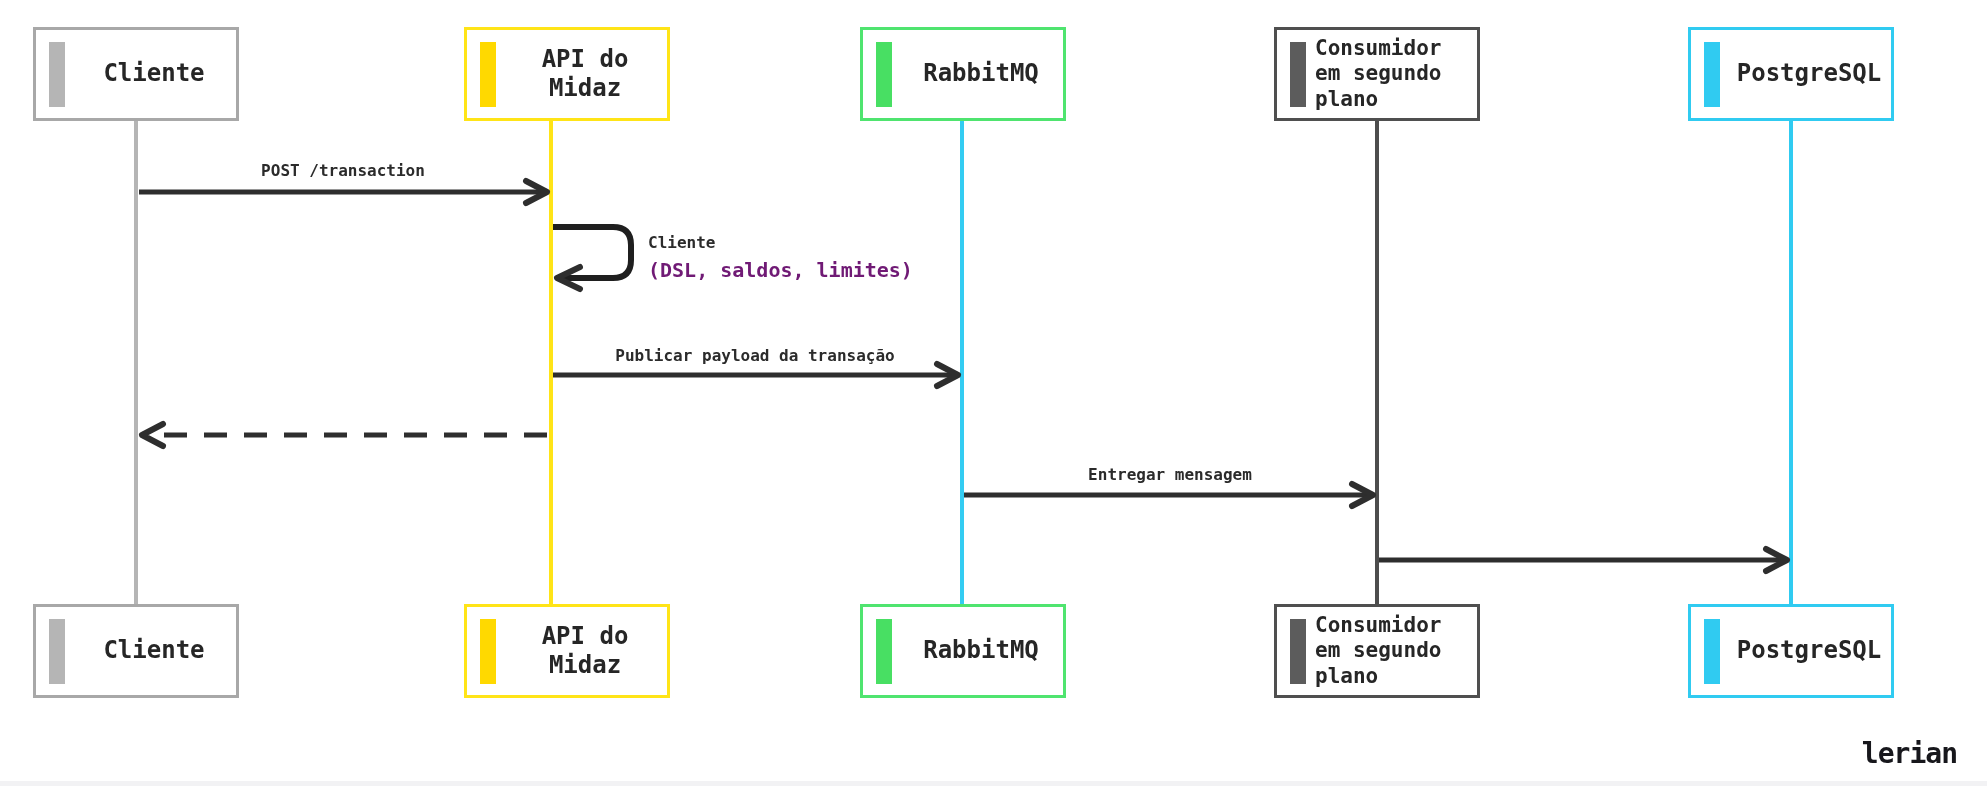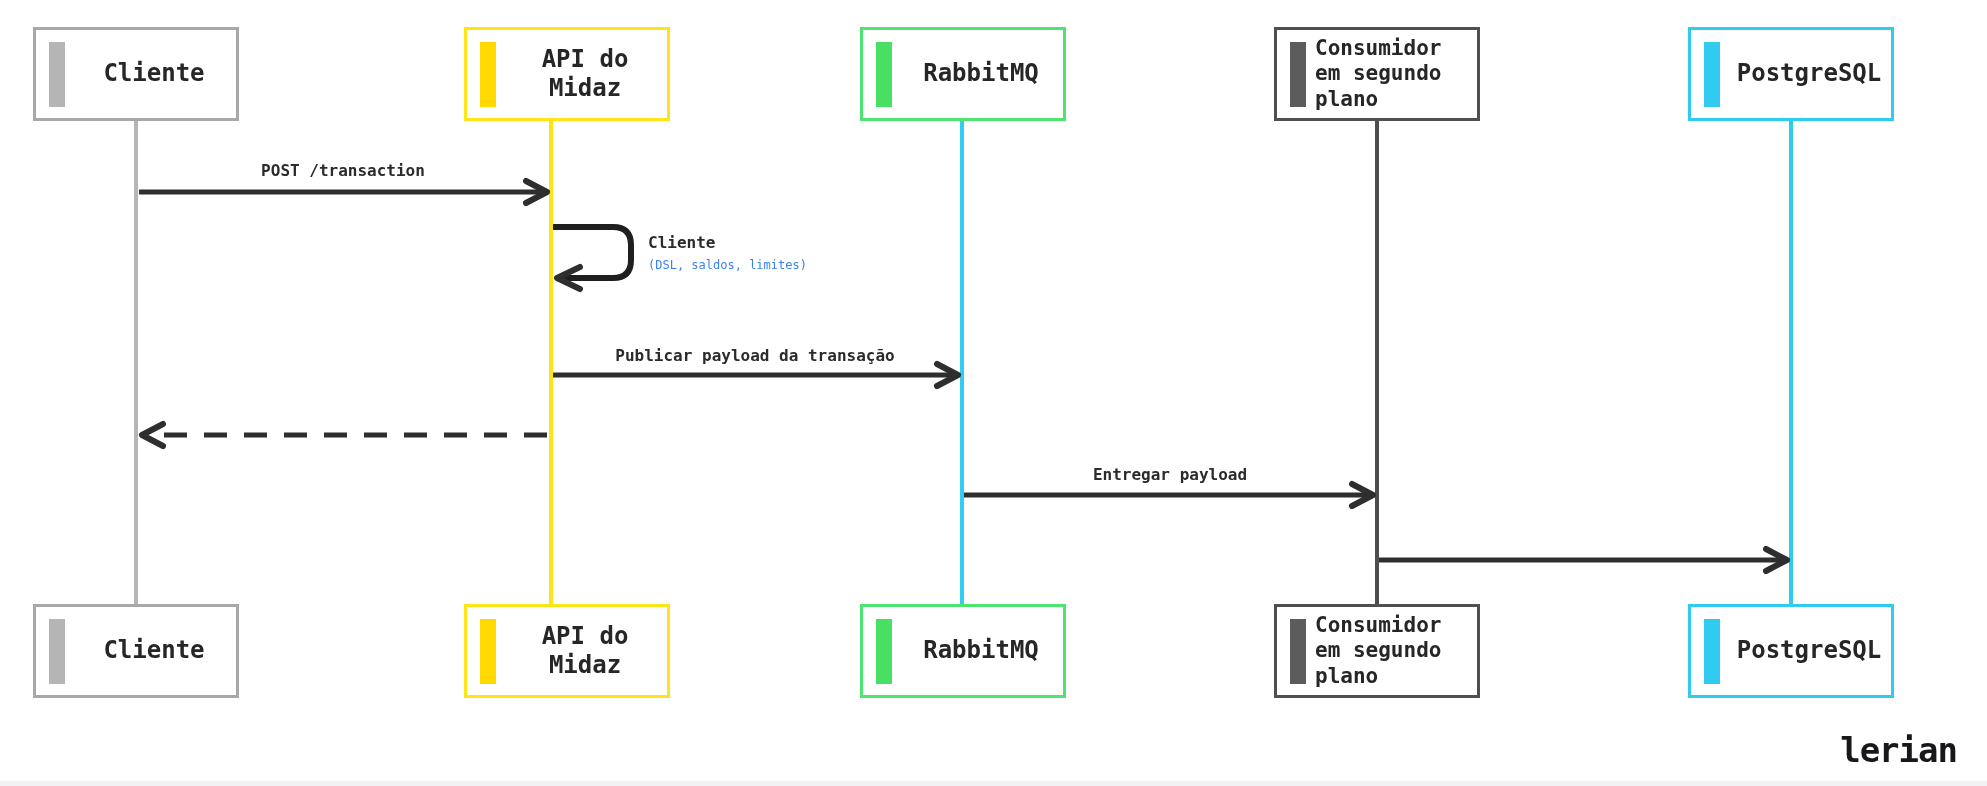--- a/index.html
+++ b/index.html
@@ -99,35 +99,35 @@
     font-size: 16px;
     line-height: 26px;
     white-space: nowrap;
     text-align: center;
     color: #2b2b2b;
     z-index: 4;
   }
   .msglabel.leftalign { transform: none; text-align: left; }
   .sublabel {
     position: absolute;
-    font-weight: normal;
-    font-size: 12px;
+    font-weight: bold;
+    font-size: 20px;
     white-space: nowrap;
-    color: #3b82f6;
+    color: #701a75;
     z-index: 4;
   }
 
   
   #brand {
     position: absolute;
     right: 30px;
     bottom: 16px;
     font-family: "DejaVu Sans Mono", "Liberation Mono", monospace;
     font-weight: bold;
-    font-size: 34px;
+    font-size: 28px;
     letter-spacing: -1px;
     color: #17171c;
     z-index: 5;
   }
   #bottom-strip {
     position: absolute;
     left: 0; right: 0; bottom: 0;
     height: 5px;
     background: #f2f2f4;
   }
@@ -219,19 +219,19 @@
   </svg>
 
   <div class="msglabel" style="left:343px; top:158px;">POST /transaction</div>
 
   <div class="msglabel leftalign" style="left:648px; top:230px;">Cliente</div>
   <div class="sublabel" style="left:648px; top:258px;">(DSL, saldos, limites)</div>
 
   <div class="msglabel" style="left:755px; top:343px;">Publicar payload da transação</div>
 
 
-  <div class="msglabel" style="left:1170px; top:462px;">Entregar payload</div>
+  <div class="msglabel" style="left:1170px; top:462px;">Entregar mensagem</div>
 
 
   <div id="brand">lerian</div>
   <div id="bottom-strip"></div>
 
 </div>
 
 </body></html>

